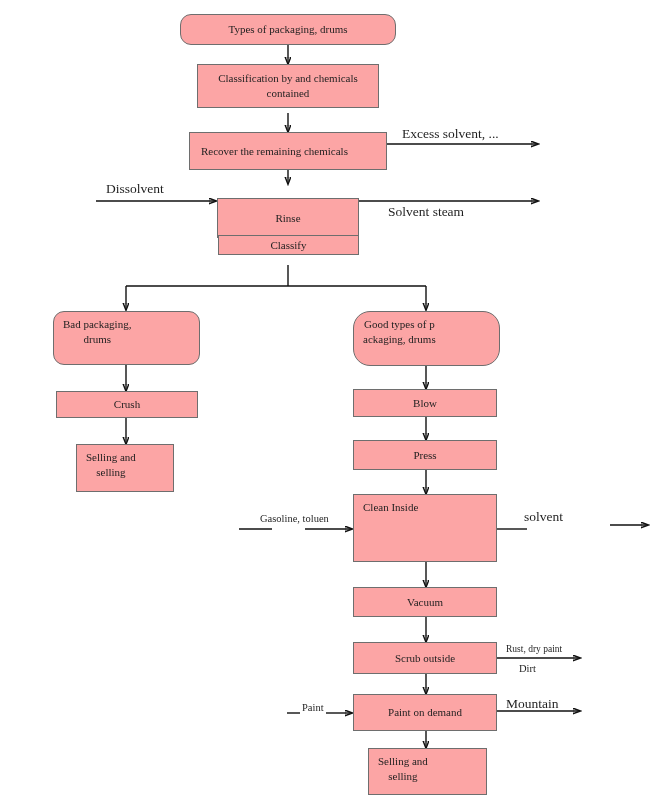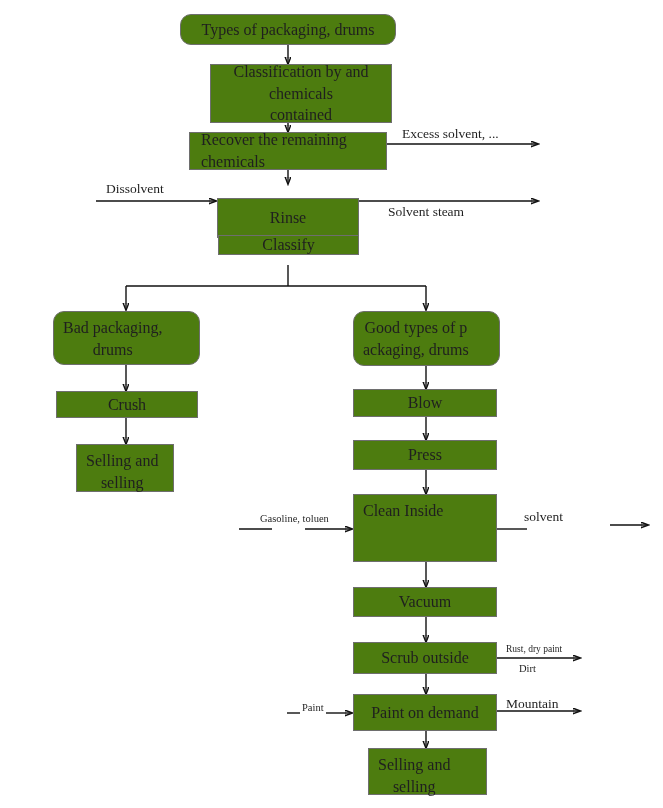--- a/index.html
+++ b/index.html
@@ -1,20 +1,20 @@
 <!DOCTYPE html>
 <html><head>
 <meta charset="utf-8">
 <style>
   html,body{margin:0;padding:0;background:#ffffff;}
   body{width:663px;height:808px;position:relative;overflow:hidden;
        font-family:"Liberation Serif","DejaVu Serif",serif;color:#1a1a1a;}
   #canvas{position:absolute;left:0;top:0;width:663px;height:808px;}
   .node{position:absolute;box-sizing:border-box;border:1px solid #6e6e6e;
-        background:#4d7c0f;display:flex;font-size:16px;line-height:1.35;color:#1f1f1f;}
+        background:#fca5a5;display:flex;font-size:11px;line-height:1.35;color:#1f1f1f;}
   .node.round{border-radius:11px;}
   .node.ctr{align-items:center;justify-content:center;text-align:center;}
   .node.lead{align-items:center;justify-content:flex-start;text-align:left;padding-left:11px;}
   .node.topleft{align-items:flex-start;justify-content:flex-start;text-align:center;padding-left:9px;padding-top:5px;}
   .node .txt{display:block;white-space:pre-line;}
   .lbl{position:absolute;font-size:13.5px;color:#1f1f1f;white-space:nowrap;}
   .lbl.tiny{font-size:9.5px;}
   .lbl.sm{font-size:10.5px;}
   svg.lines{position:absolute;left:0;top:0;width:663px;height:808px;pointer-events:none;}
   svg.lines path,svg.lines line{stroke:#111;stroke-width:1.4;fill:none;}
@@ -69,21 +69,21 @@
     <path d="M287,713 L300,713"></path>
     <path d="M326,713 L352,713" marker-end="url(#ah)"></path>
 
     <path d="M496,711 L580,711" marker-end="url(#ah)"></path>
   </svg>
 
   <div class="node round ctr" style="left:180px;top:14px;width:216px;height:31px;">
     <span class="txt">Types of packaging, drums</span>
   </div>
 
-  <div class="node ctr" style="left:197px;top:64px;width:182px;height:59px;margin-left:13px;">
+  <div class="node ctr" style="left:197px;top:64px;width:182px;height:44px;">
     <span class="txt">Classification by and chemicals
 contained</span>
   </div>
 
   <div class="node lead" style="left:189px;top:132px;width:198px;height:38px;">
     <span class="txt">Recover the remaining chemicals</span>
   </div>
 
   <div class="node ctr" style="left:217px;top:198px;width:142px;height:40px;">
     <span class="txt">Rinse</span>
@@ -100,21 +100,21 @@
 
   <div class="node ctr" style="left:56px;top:391px;width:142px;height:27px;">
     <span class="txt">Crush</span>
   </div>
 
   <div class="node topleft" style="left:76px;top:444px;width:98px;height:48px;">
     <span class="txt">Selling and
 selling</span>
   </div>
 
-  <div class="node round topleft" style="left:353px;top:311px;width:147px;height:55px;">
+  <div class="node round topleft" style="left:353px;top:311px;width:147px;height:55px;border-radius:17px;">
     <span class="txt">Good types of p
 ackaging, drums</span>
   </div>
 
   <div class="node ctr" style="left:353px;top:389px;width:144px;height:28px;">
     <span class="txt">Blow</span>
   </div>
 
   <div class="node ctr" style="left:353px;top:440px;width:144px;height:30px;">
     <span class="txt">Press</span>

